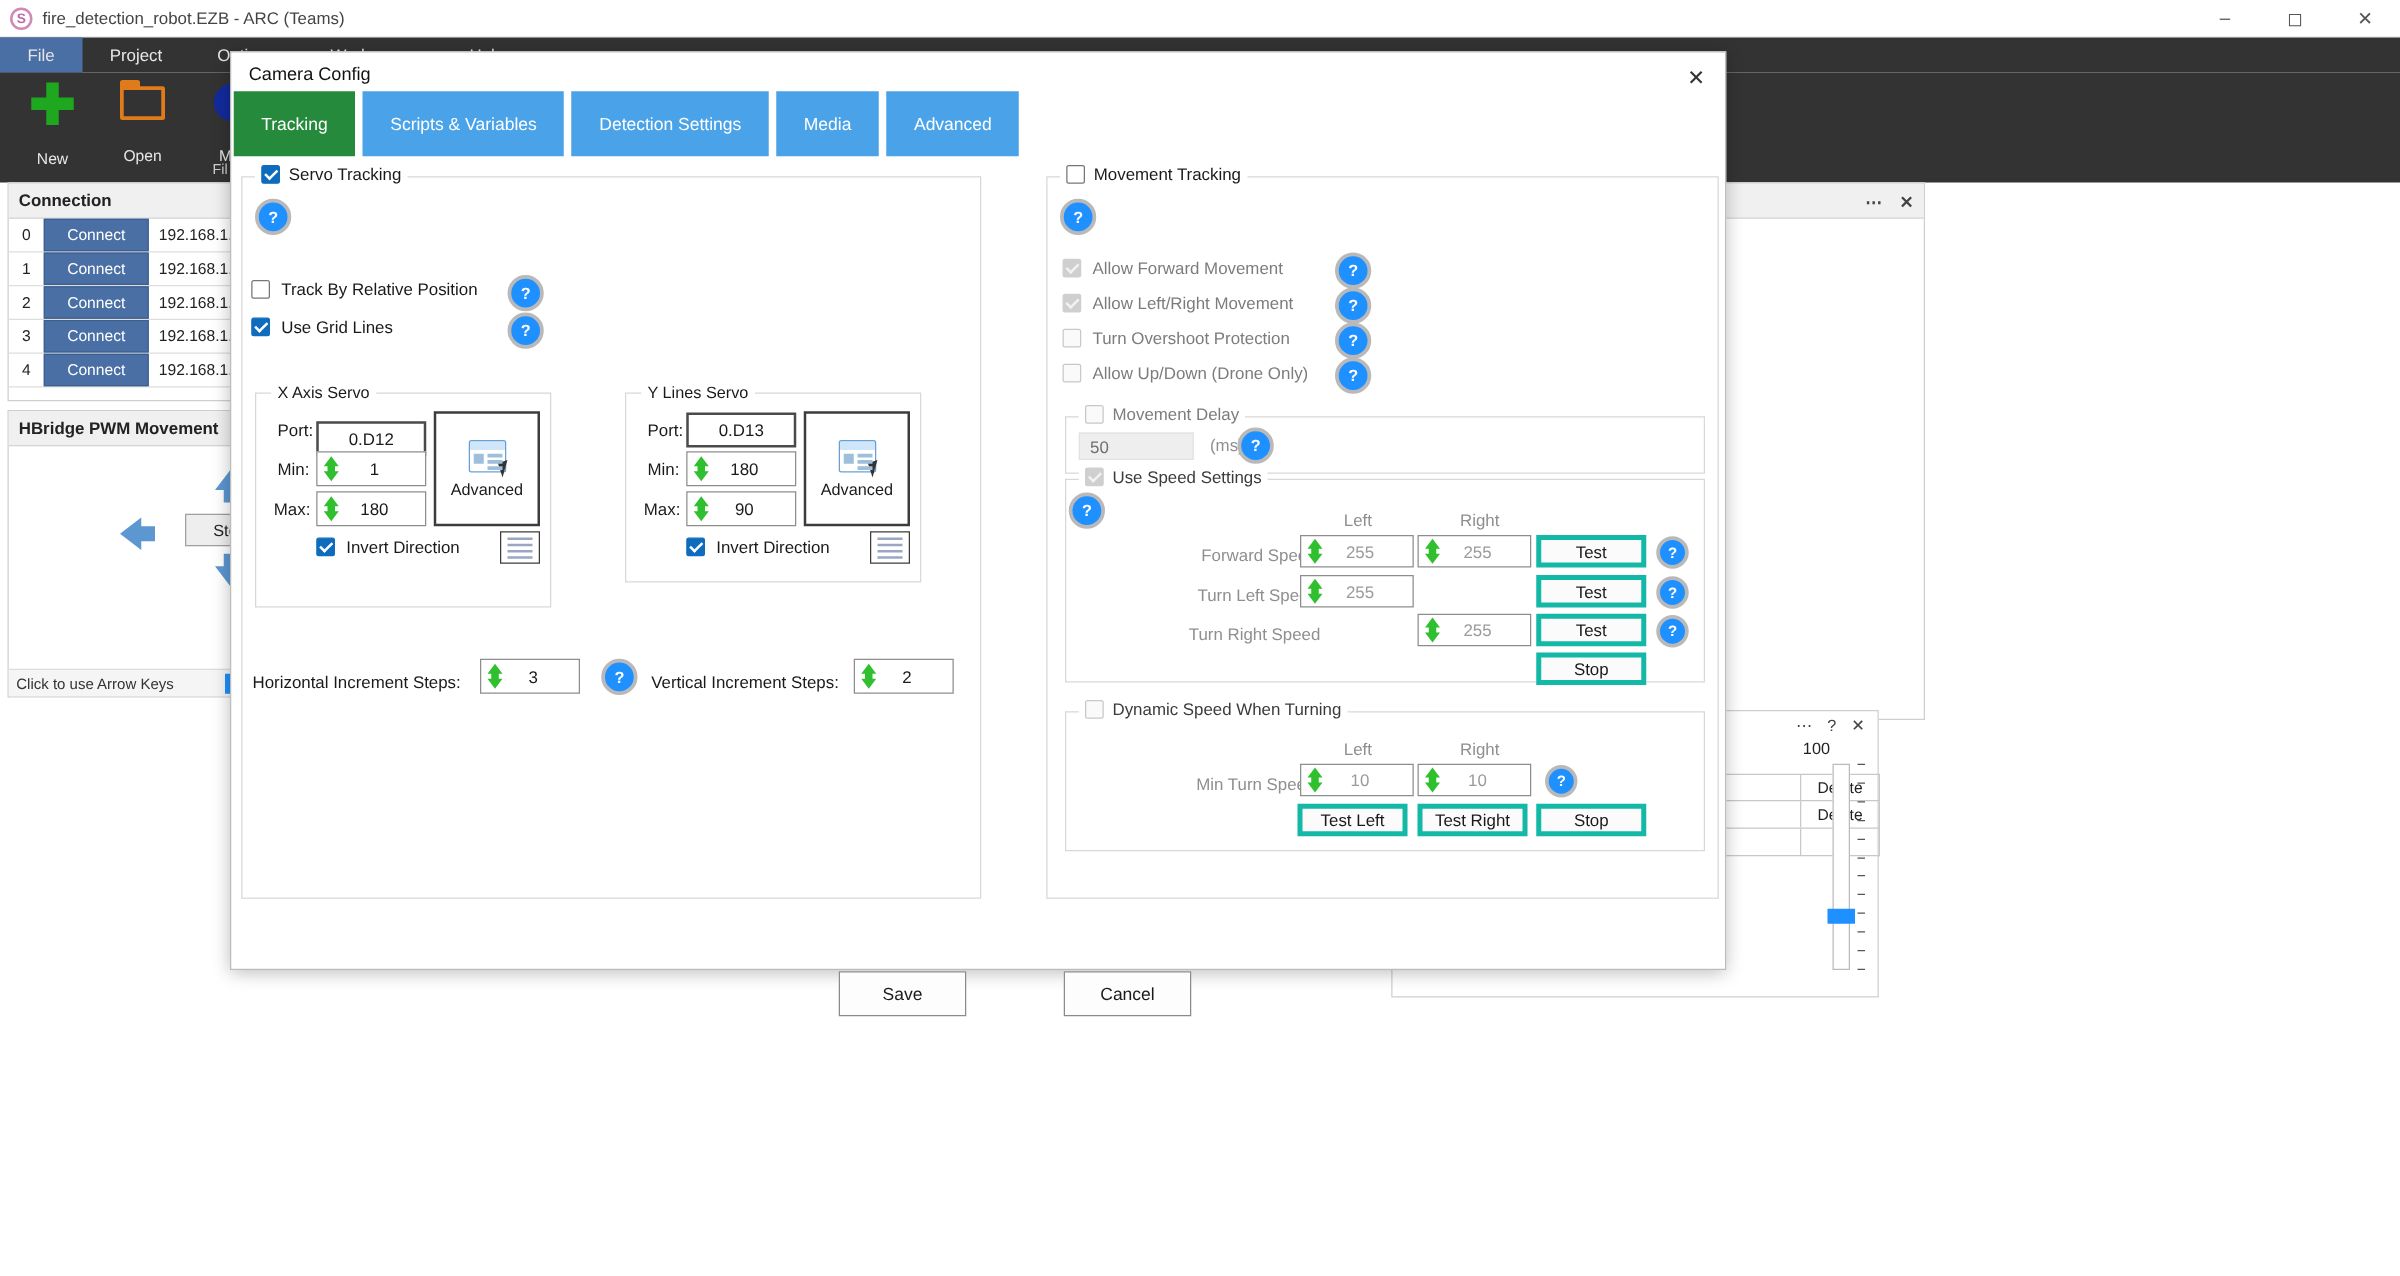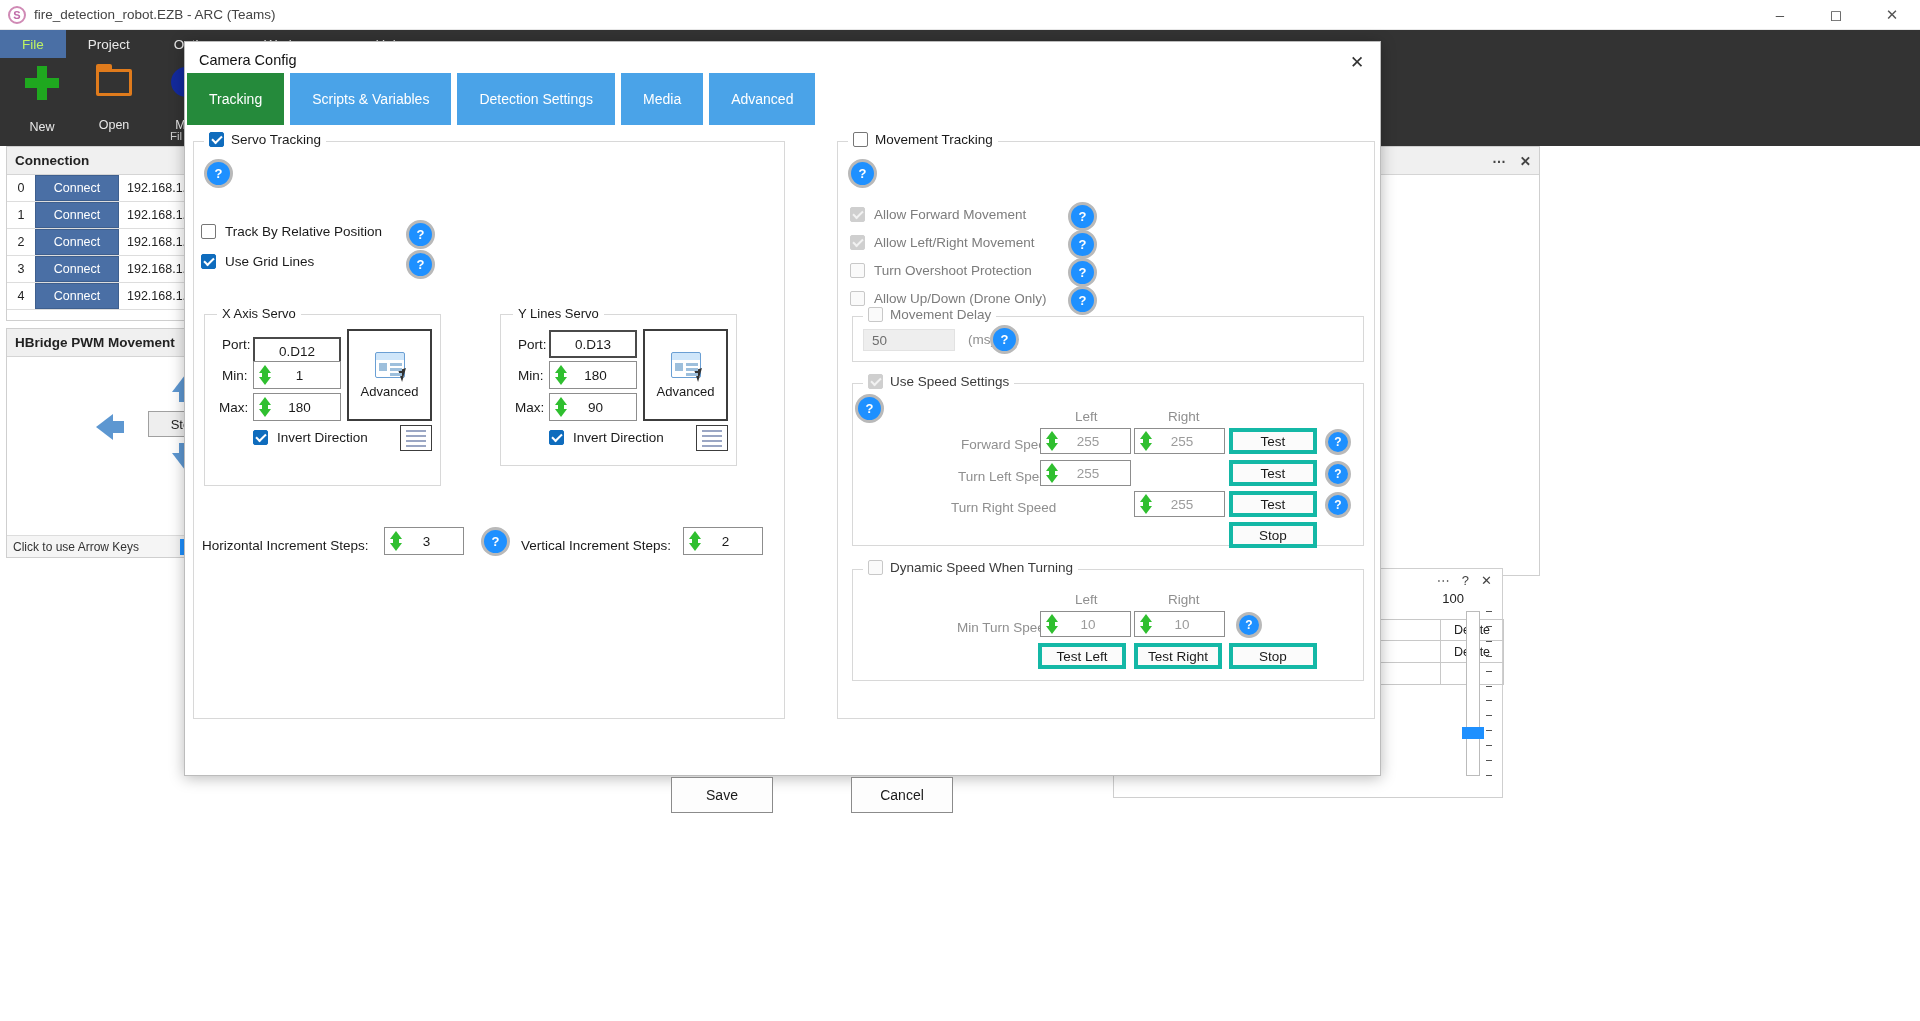--- a/index.html
+++ b/index.html
@@ -33,21 +33,21 @@
 
   
   .menubar {
     position: absolute; left: 0; top: 30px; width: 1920px; height: 28px;
     background: #333333; display: flex; align-items: stretch;
   }
   .menu-item {
     padding: 0 22px; display: flex; align-items: center;
     color: #e9e9e9; font-size: 13.5px;
   }
-  .menu-item.active { background: #4a6fa5; color: #bef264; }
+  .menu-item.active { background: #4a6fa5; color: #e5e5e5; }
 
   
   .ribbon {
     position: absolute; left: 0; top: 58px; width: 1920px; height: 88px;
     background: #333333;
   }
   .ribbon-group { position: absolute; top: 0; display: flex; }
   .ribbon-btn {
     width: 72px; height: 74px; display: flex; flex-direction: column;
     align-items: center; justify-content: flex-start; padding-top: 8px;
@@ -636,21 +636,21 @@
           <span>Turn Overshoot Protection</span>
         </div>
         <div class="help help-abs" style="left:230px; top:116px;">?</div>
 
         <div class="cb-row muted" style="left:12px; top:149px;">
           <span class="cb dis-empty"></span>
           <span>Allow Up/Down (Drone Only)</span>
         </div>
         <div class="help help-abs" style="left:230px; top:144px;">?</div>
 
-        <div class="groupbox" style="left:14px; top:174px; width:512px; height:46px;">
+        <div class="groupbox" style="left:14px; top:191px; width:512px; height:46px;">
           <div class="gb-legend">
             <span class="cb dis-empty"></span>
             <span style="color:#7c7c7c;">Movement Delay</span>
           </div>
           <div class="tbox-dis" style="left:10px; top:12px; width:92px; height:22px;">50</div>
           <div class="lbl muted" style="left:115px; top:15px;">(ms)</div>
           <div class="help help-abs" style="left:137px; top:8px;">?</div>
         </div>
 
         <div class="groupbox" style="left:14px; top:241px; width:512px; height:163px;">

